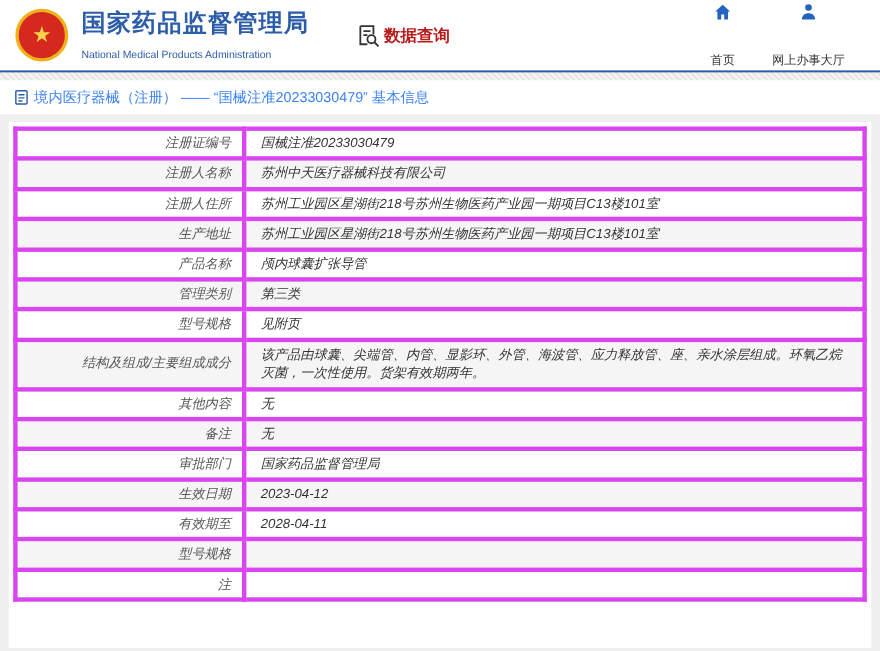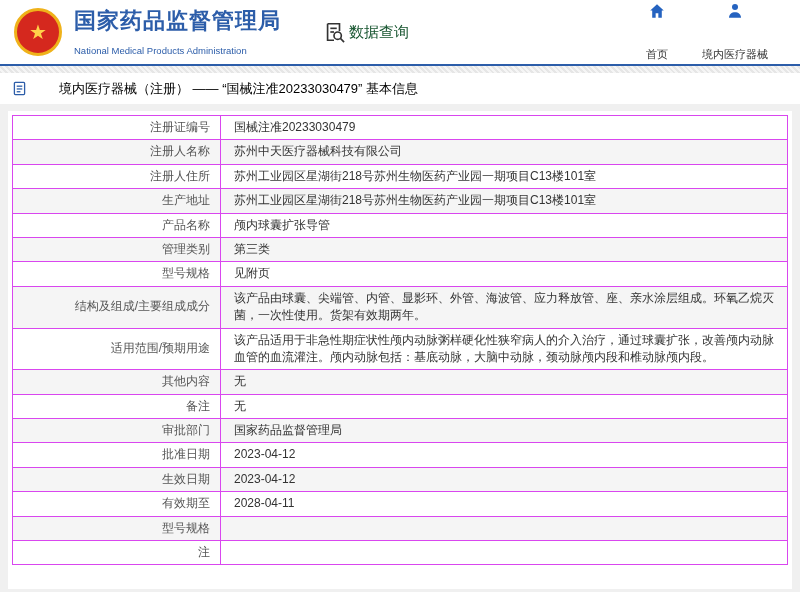--- a/index.html
+++ b/index.html
@@ -21,52 +21,52 @@
     color:#ffd24a; font-size:20px; line-height:1; flex:0 0 auto;
   }
   .org-block { margin-left:12px; }
   .org-cn {
     color:#2c5da9; font-size:22px; font-weight:bold; letter-spacing:1px; line-height:1.15;
   }
   .org-en { color:#2c5da9; font-size:9.5px; margin-top:12px; }
   .section-entry {
     display:flex; align-items:center; margin-left:42px; gap:4px; cursor:pointer;
   }
-  .section-label { font-size:15px; color:#14532d; }
+  .section-label { font-size:15px; color:#b91c1c;font-weight:bold; }
   .top-nav { margin-left:auto; display:flex; gap:34px; padding-right:18px; }
   .top-nav-item {
     display:flex; flex-direction:column; align-items:center; gap:3px; cursor:pointer;
   }
   .top-nav-item .nav-label { font-size:11px; color:#333;margin-top:24px; }
 
   .header-rule { height:2px; background:#2c5da9; }
   .hatch-strip {
     height:7px;
     background:repeating-linear-gradient(45deg,#e6e6e6 0,#e6e6e6 2px,#f5f5f5 2px,#f5f5f5 4px);
   }
 
   
   .breadcrumb-bar {
     height:31px; background:#fff; display:flex; align-items:center;
     padding-left:13px; gap:5px;
   }
-  .breadcrumb-text { color:#000000; font-size:13px;margin-left:28px; }
+  .breadcrumb-text { color:#3b82f6; font-size:13px; }
 
   .gap-strip { height:7px; background:#f0f0f0; }
 
   
   .content-panel {
     background:#fff; margin:0 8px; padding:4px; min-height:478px;
   }
   table.info-table {
     width:100%; border-collapse:collapse; table-layout:fixed;
   }
   .info-table td {
-    border:1px solid #d946ef; font-size:12px; line-height:1.45;
-    padding:3px 10px; vertical-align:middle;
+    border:4px solid #d946ef; font-size:12px; line-height:1.45;
+    padding:3px 10px; vertical-align:middle;font-style:italic;
   }
   .info-table tr:nth-child(even) { background:#f5f5f5; }
   .info-table tr:nth-child(odd)  { background:#fff; }
   .label-cell {
     width:208px; text-align:right; color:#555;
   }
   .value-cell { text-align:left; color:#333; padding-left:13px !important; }
   .icon-svg { display:block; }
 </style>
 </head>
@@ -100,21 +100,21 @@
       </span>
       <span class="nav-label">首页</span>
     </div>
     <div class="top-nav-item">
       <span>
         <svg class="icon-svg" width="18" height="18" viewBox="0 0 24 24" fill="#2563c0">
           <circle cx="12" cy="6.5" r="4"></circle>
           <path d="M4 21c0-5 3.6-7.5 8-7.5s8 2.5 8 7.5z"></path>
         </svg>
       </span>
-      <span class="nav-label">境内医疗器械</span>
+      <span class="nav-label">网上办事大厅</span>
     </div>
   </div>
 </div>
 
 <div class="header-rule"></div>
 <div class="hatch-strip"></div>
 
 <div class="breadcrumb-bar">
   <span>
     <svg class="icon-svg" width="13" height="15" viewBox="0 0 14 16" fill="none" stroke="#2c5da9" stroke-width="1.4">
@@ -158,38 +158,30 @@
         </tr>
         <tr>
           <td class="label-cell">型号规格</td>
           <td class="value-cell">见附页</td>
         </tr>
         <tr>
           <td class="label-cell">结构及组成/主要组成成分</td>
           <td class="value-cell">该产品由球囊、尖端管、内管、显影环、外管、海波管、应力释放管、座、亲水涂层组成。环氧乙烷灭菌，一次性使用。货架有效期两年。</td>
         </tr>
         <tr>
-          <td class="label-cell">适用范围/预期用途</td>
-          <td class="value-cell">该产品适用于非急性期症状性颅内动脉粥样硬化性狭窄病人的介入治疗，通过球囊扩张，改善颅内动脉血管的血流灌注。颅内动脉包括：基底动脉，大脑中动脉，颈动脉颅内段和椎动脉颅内段。</td>
-        </tr>
-        <tr>
           <td class="label-cell">其他内容</td>
           <td class="value-cell">无</td>
         </tr>
         <tr>
           <td class="label-cell">备注</td>
           <td class="value-cell">无</td>
         </tr>
         <tr>
           <td class="label-cell">审批部门</td>
           <td class="value-cell">国家药品监督管理局</td>
-        </tr>
-        <tr>
-          <td class="label-cell">批准日期</td>
-          <td class="value-cell">2023-04-12</td>
         </tr>
         <tr>
           <td class="label-cell">生效日期</td>
           <td class="value-cell">2023-04-12</td>
         </tr>
         <tr>
           <td class="label-cell">有效期至</td>
           <td class="value-cell">2028-04-11</td>
         </tr>
         <tr>

